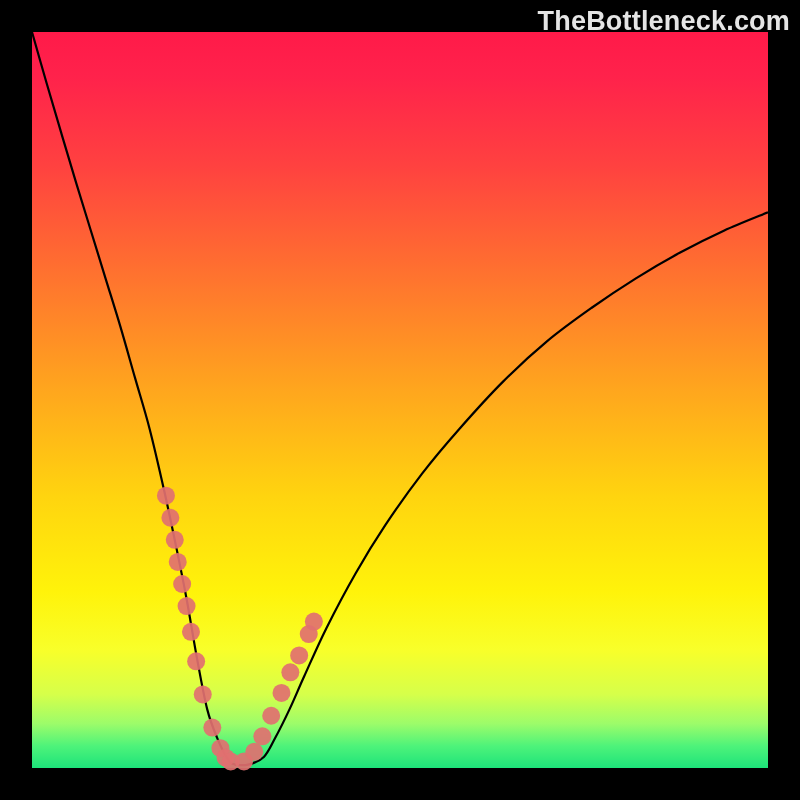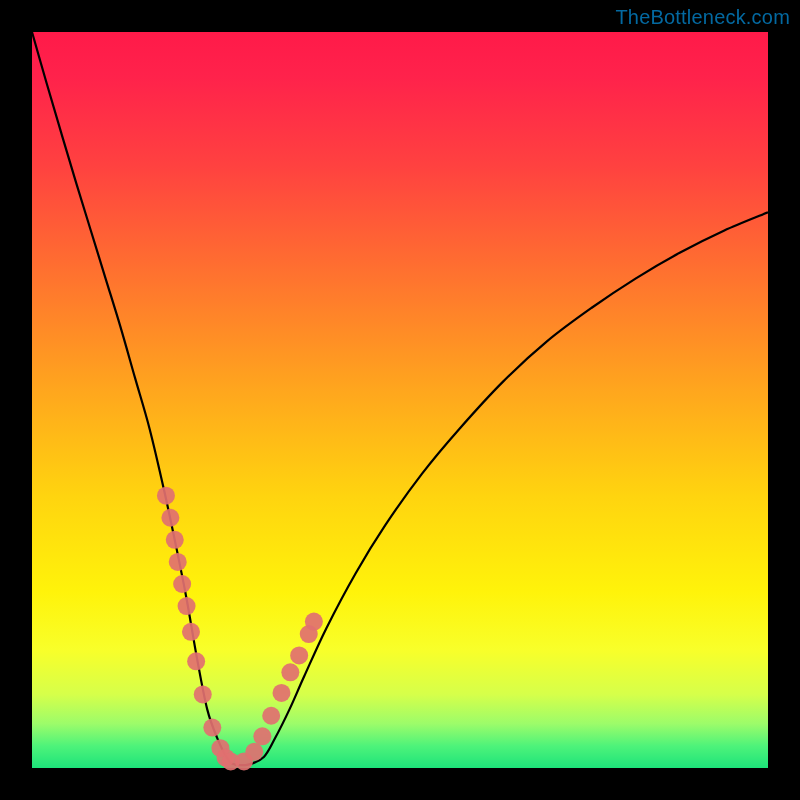--- a/index.html
+++ b/index.html
@@ -36,23 +36,23 @@
       #f8ff2a 84%,
       #d6ff4a 90%,
       #9cfc6a 94%,
       #4ef37a 97%,
       #1de37a 100%);
   }
   .watermark {
     position: absolute;
     top: 6px;
     right: 10px;
-    color: #0369a1;
-    font-size: 20px;
-    font-weight: 400;
+    color: #e5e5e5;
+    font-size: 27px;
+    font-weight: 700;
     letter-spacing: 0.2px;
     user-select: none;
   }
   svg.curve {
     position: absolute;
     left: 0;
     top: 0;
     width: 736px;
     height: 736px;
     overflow: visible;

